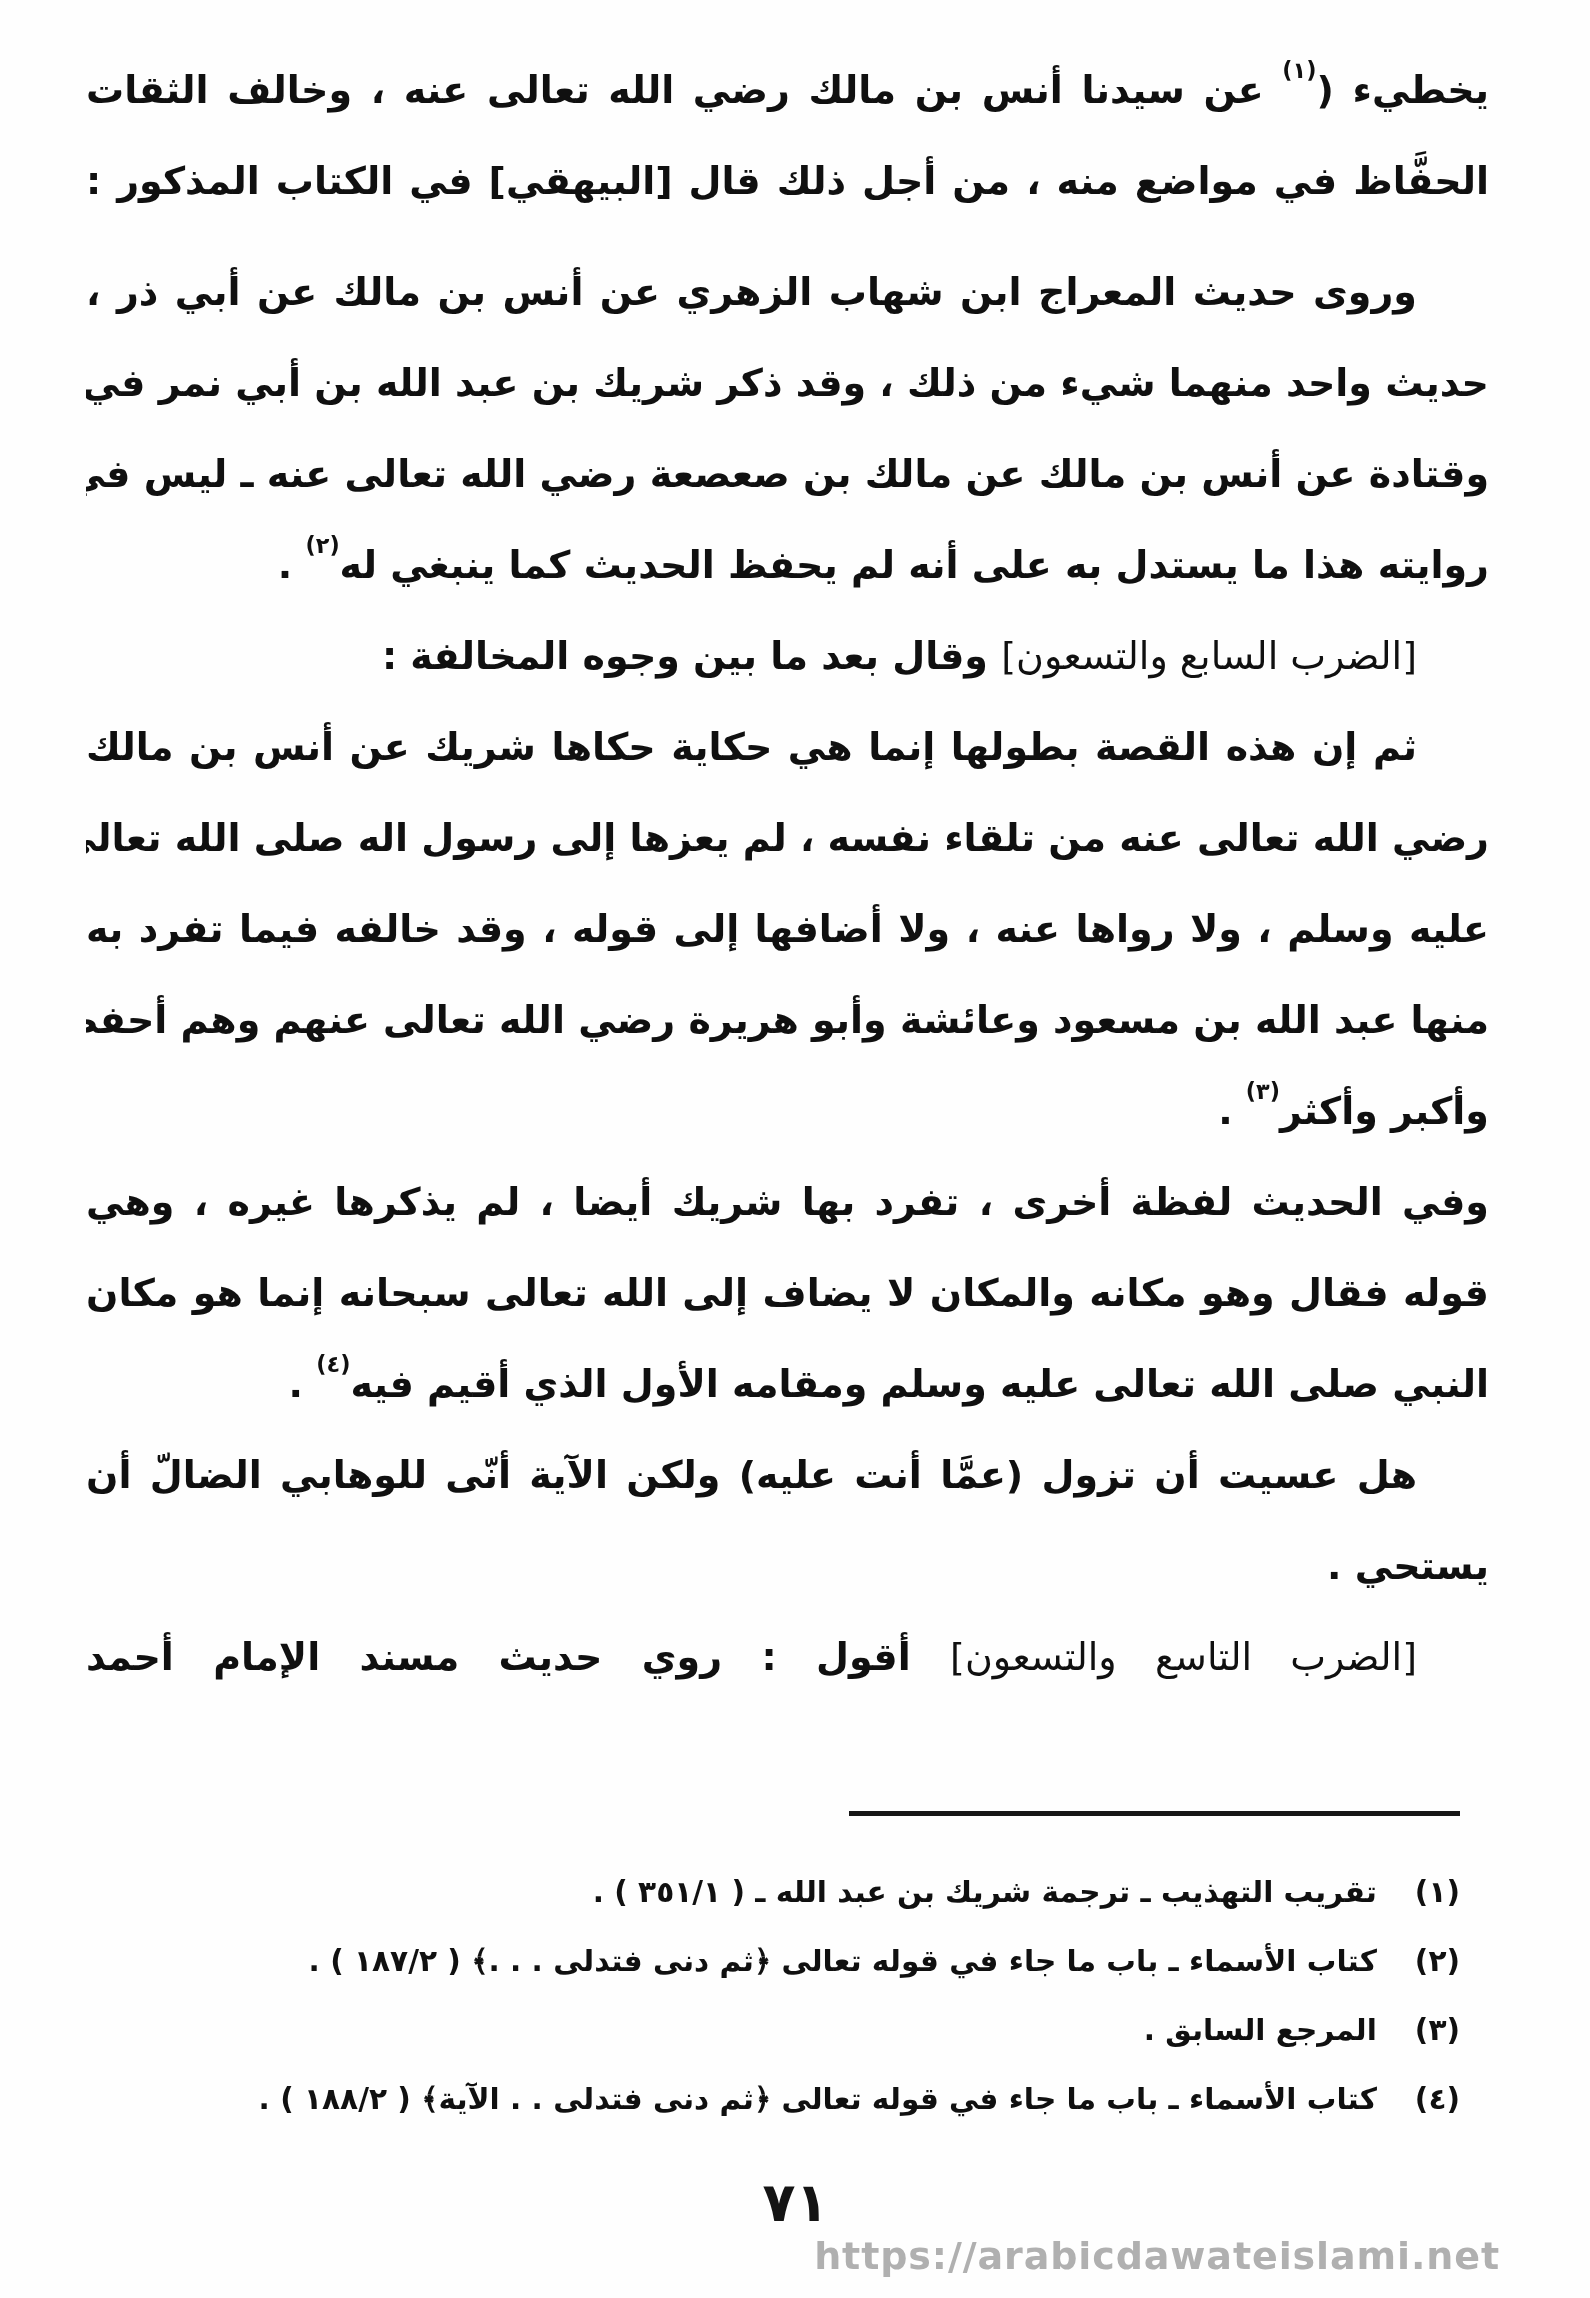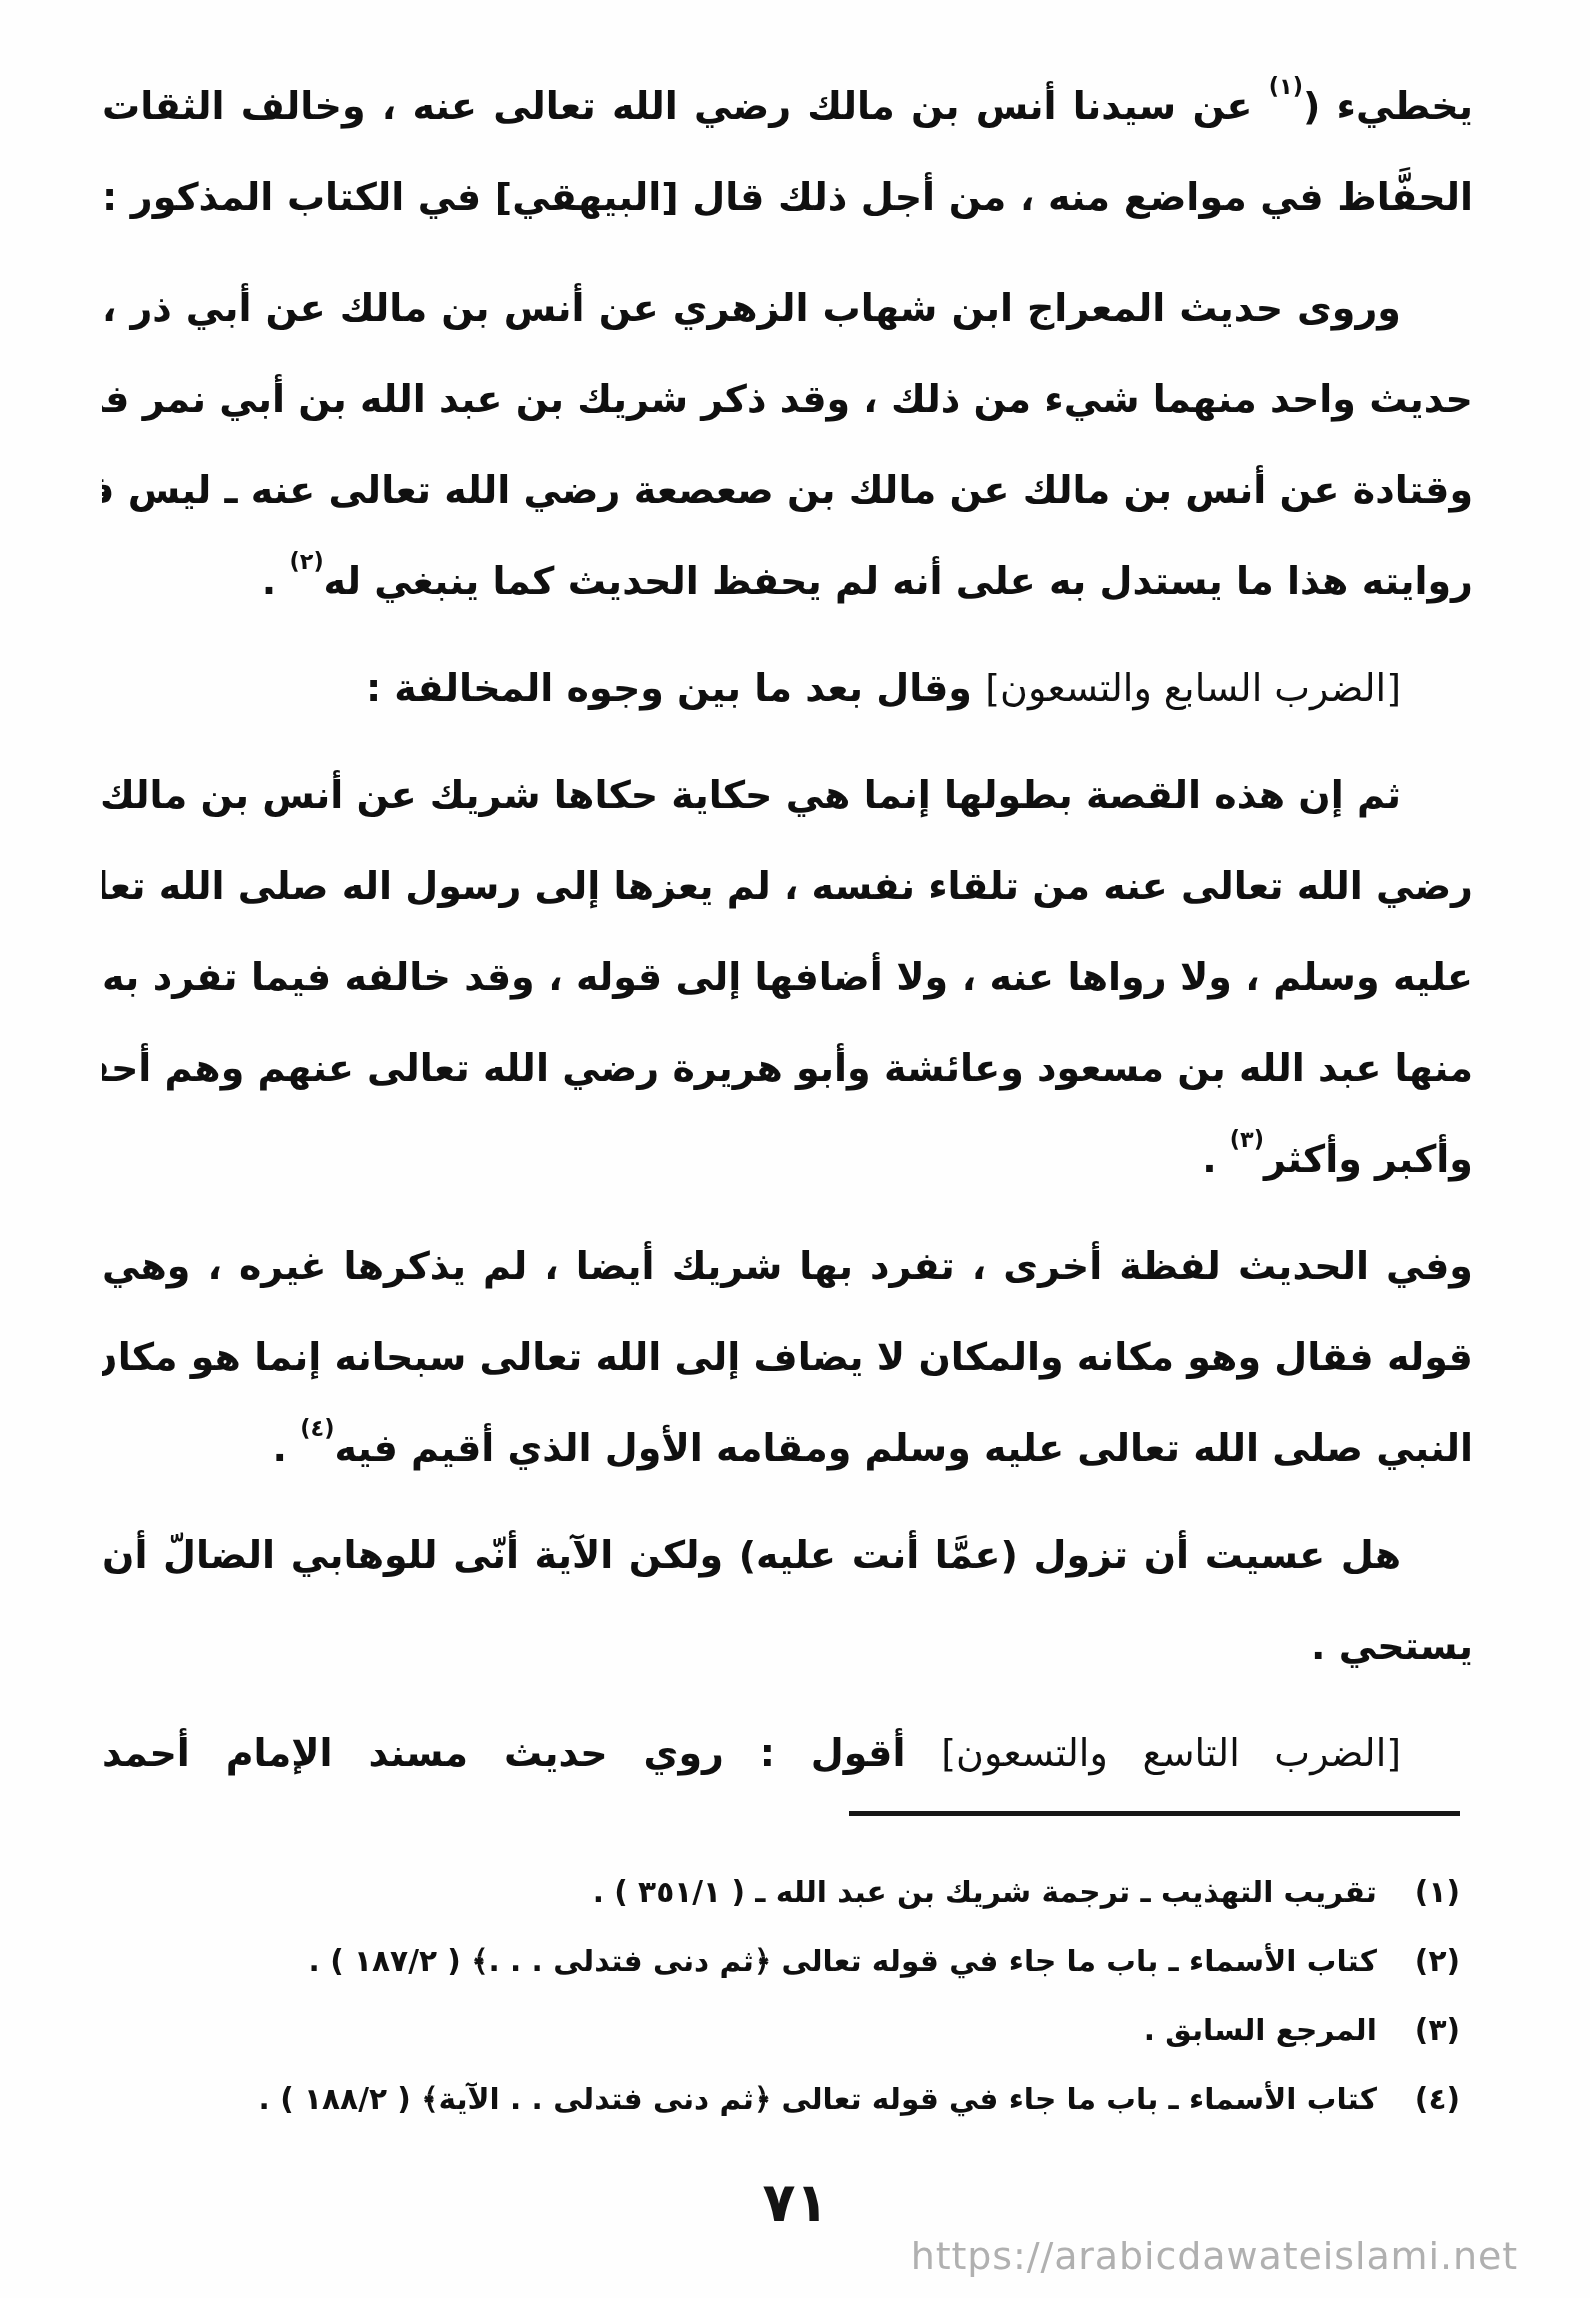--- a/index.html
+++ b/index.html
@@ -14,21 +14,21 @@
   }
   
   .bodytext{
     position:absolute;
     top:45px;right:102px;left:86px;
     direction:rtl;
     font-size:38px;
     font-weight:bold;
     color:#101010;
   }
-  .para{margin:16px;}
+  .para{margin:0;}
   .para.space{margin-top:19.7px;}
   .line{
     line-height:91px;
     height:91px;
     overflow:hidden;
     text-align:justify;
     text-align-last:justify;
     white-space:nowrap;
   }
   .line.short{text-align:right;text-align-last:right;}
@@ -70,24 +70,24 @@
     position:absolute;
     top:2171px;left:0;width:100%;
     text-align:center;
     direction:rtl;
     font-size:54px;
     font-weight:bold;
     color:#141414;
   }
   .watermark{
     position:absolute;
-    top:2234px;right:73px;
+    top:2234px;right:91px;
     direction:ltr;
     font-size:38px;
-    font-weight:normal;
+    font-weight:bold;
     letter-spacing:0.9px;
     color:#b0b0b0;
   }
 </style>
 </head>
 <body>
 
 <div class="page">
 
   <div class="bodytext">

